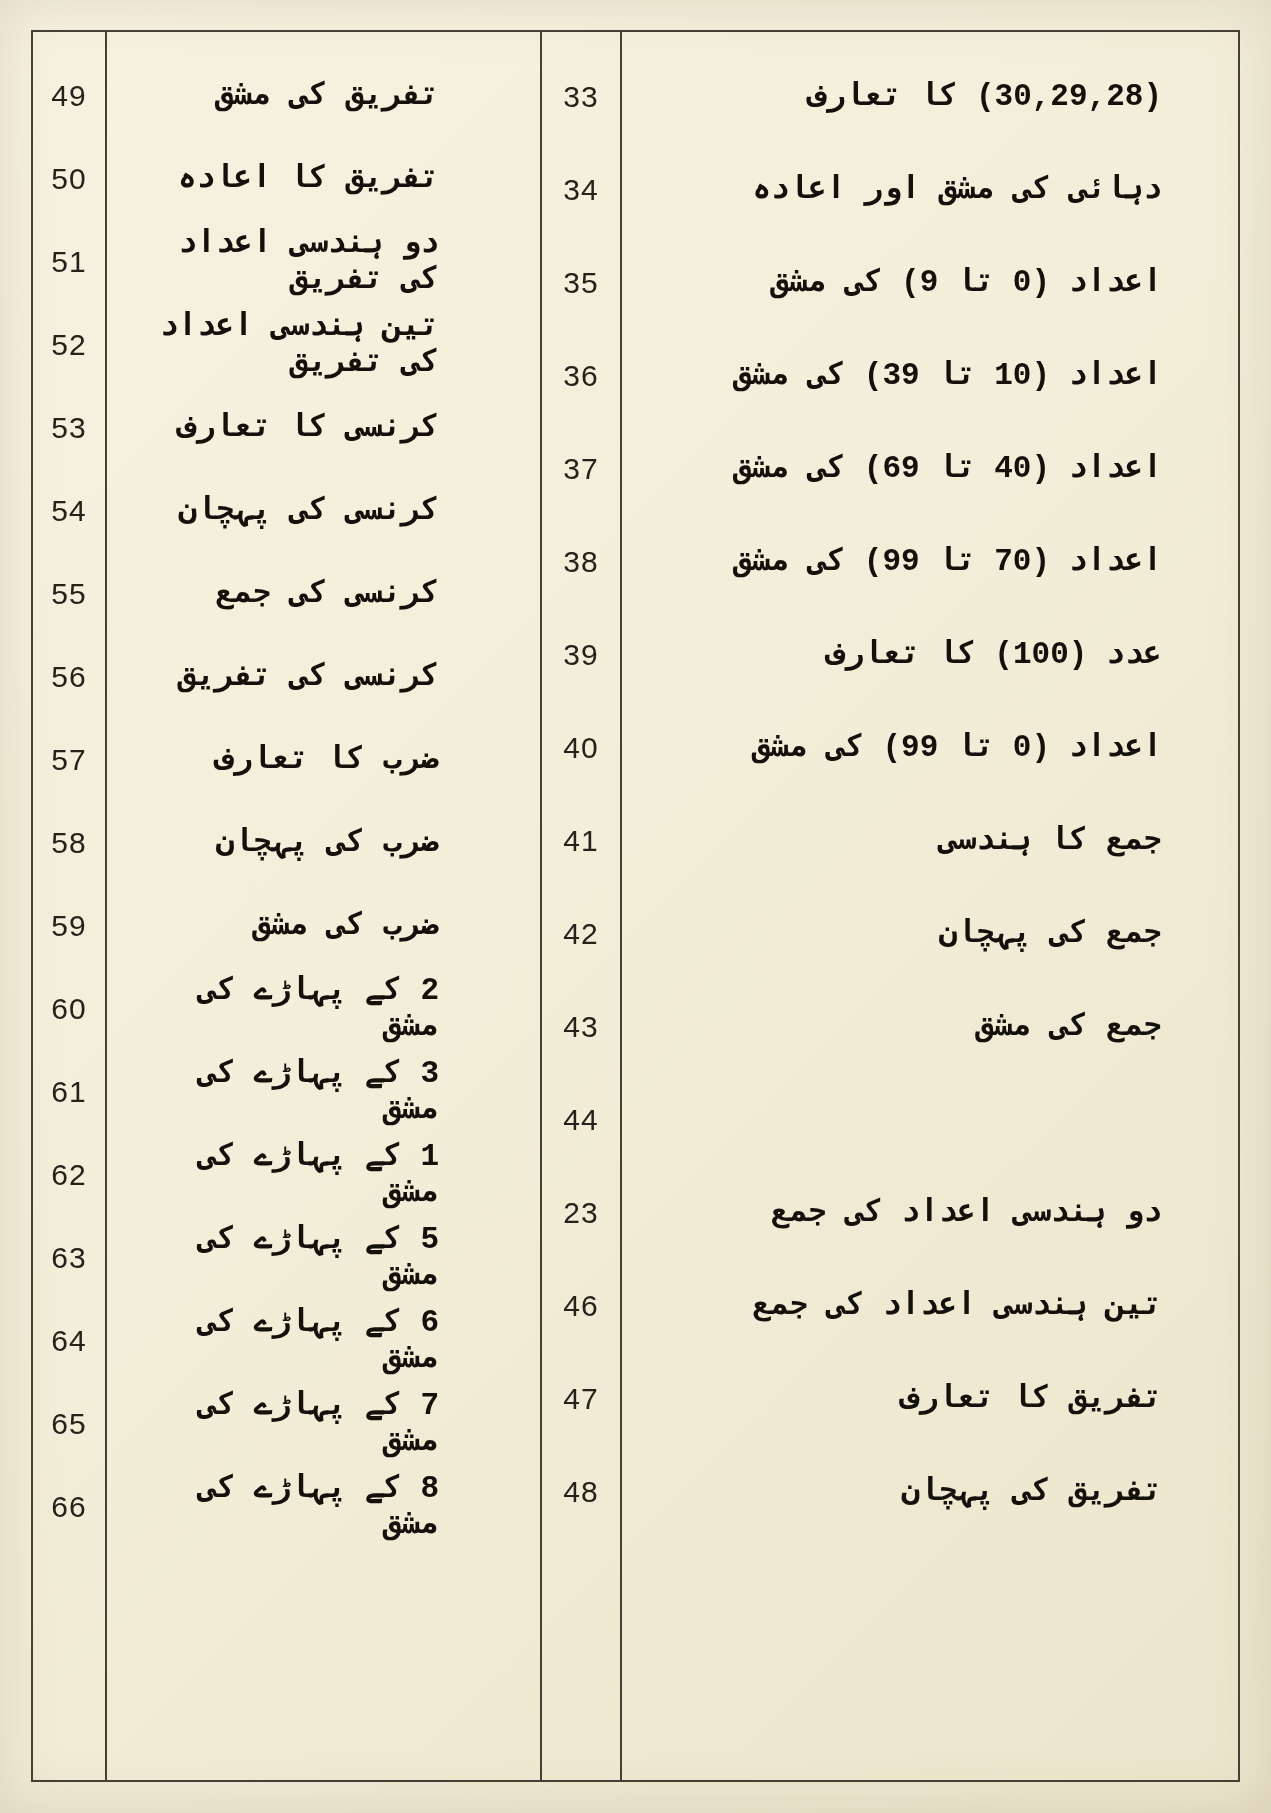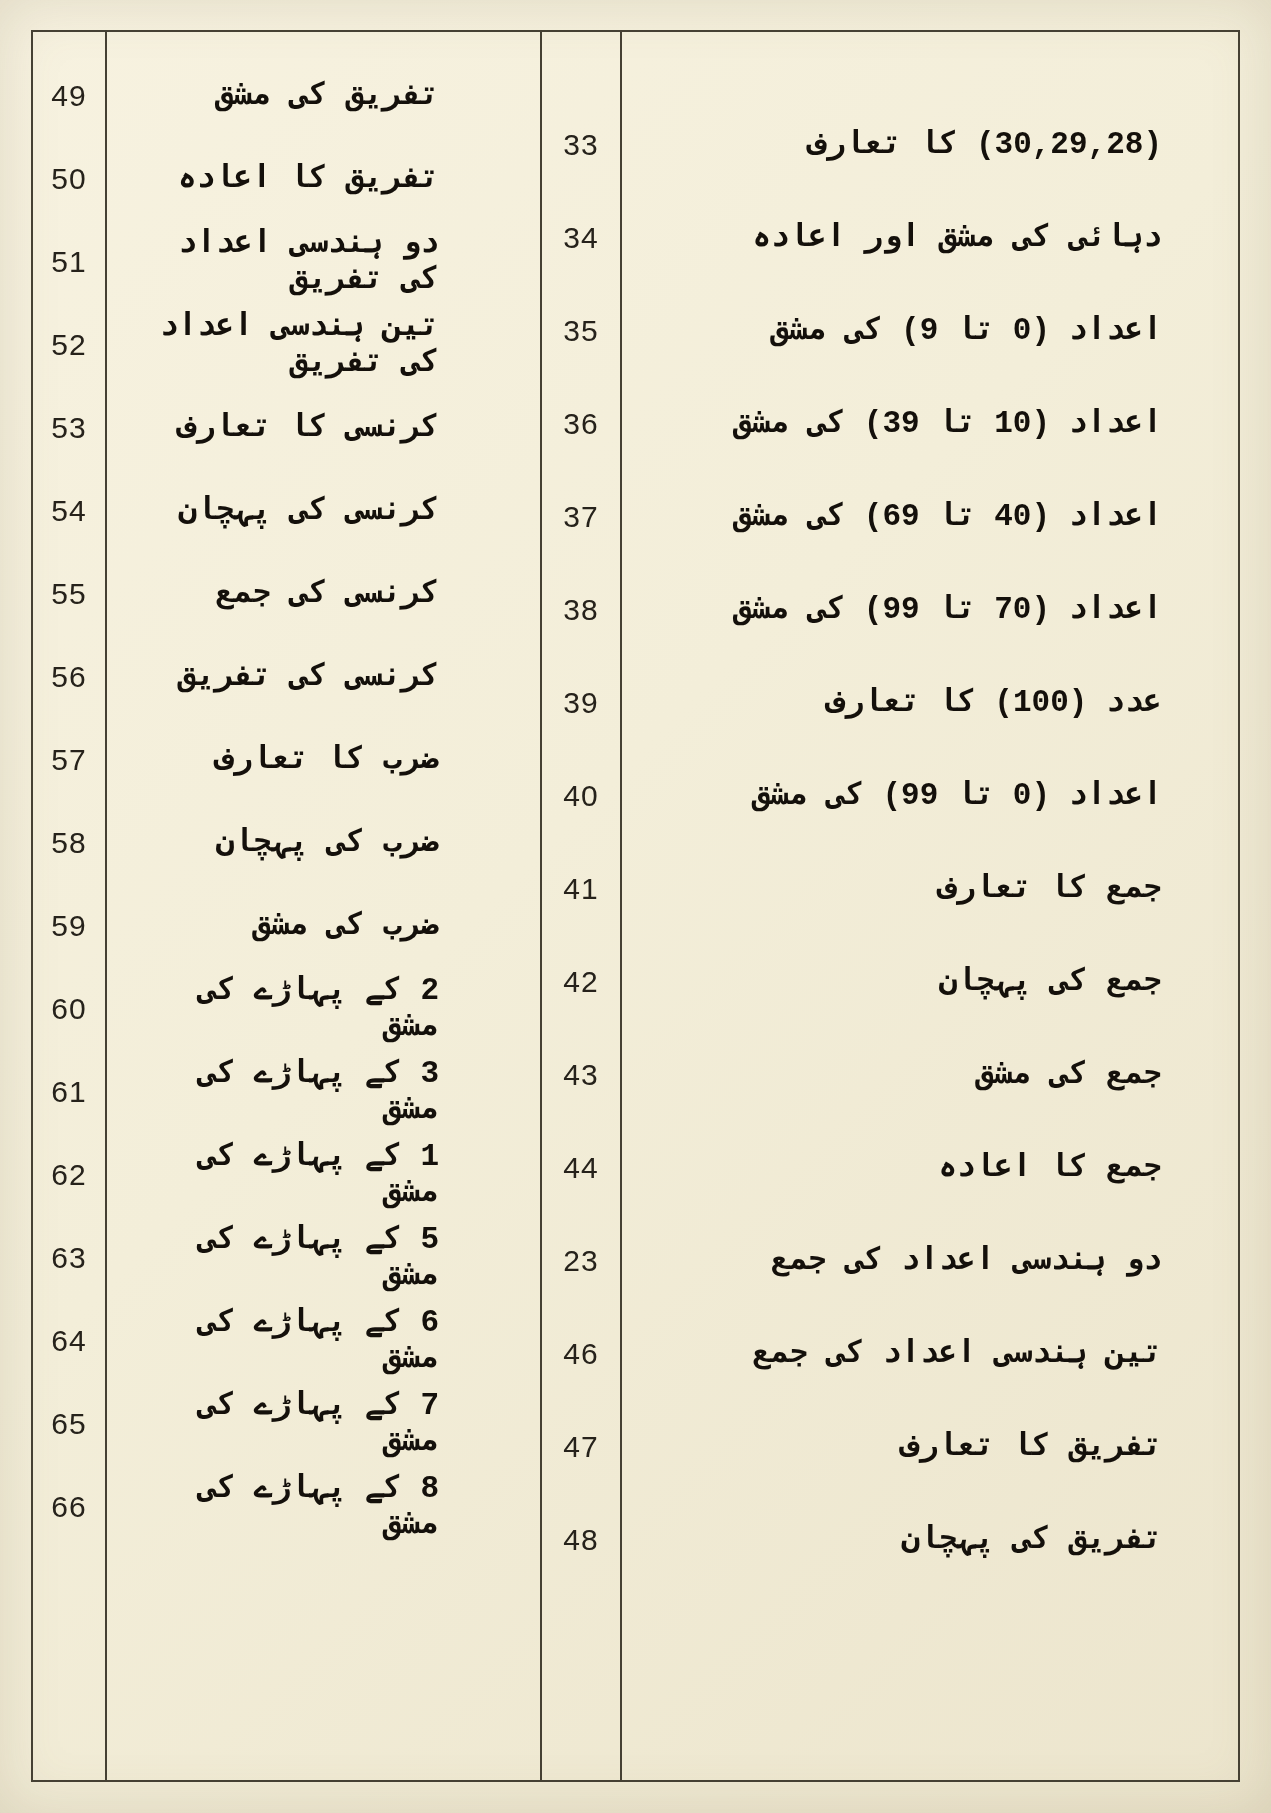--- a/index.html
+++ b/index.html
@@ -21,21 +21,21 @@
   .vline {
     position:absolute; top:0; bottom:0; width:2px;
     background:#454033;
   }
   .vline.l-num  { left:72px; }
   .vline.mid    { left:507px; }
   .vline.r-num  { left:587px; }
 
   .rows { position:absolute; top:0; bottom:0; }
   .left-rows  { left:0;  width:422px; padding-top:22px; }
-  .right-rows { left:509px; right:0;  padding-top:18px;margin-top:48px; }
+  .right-rows { left:509px; right:0;  padding-top:18px; }
 
   .row { display:flex; align-items:center; }
   .left-rows  .row { height:83px; }
   .right-rows .row { height:93px; }
 
   .num {
     flex:0 0 auto;
     text-align:center;
     font-family:"Liberation Sans","DejaVu Sans",sans-serif;
     font-size:30px;
@@ -198,36 +198,35 @@
           <span class="title">عدد (100) کا تعارف</span>
         </div>
 
         <div class="row">
           <span class="num">40</span>
           <span class="title">اعداد (0 تا 99) کی مشق</span>
         </div>
 
         <div class="row">
           <span class="num">41</span>
-          <span class="title">جمع کا تعارف</span>
+          <span class="title">جمع کا ہندسی</span>
         </div>
 
         <div class="row">
           <span class="num">42</span>
           <span class="title">جمع کی پہچان</span>
         </div>
 
         <div class="row">
           <span class="num">43</span>
           <span class="title">جمع کی مشق</span>
         </div>
 
         <div class="row">
           <span class="num">44</span>
-          <span class="title">جمع کا اعادہ</span>
         </div>
 
         <div class="row">
           <span class="num">23</span>
           <span class="title">دو ہندسی اعداد کی جمع</span>
         </div>
 
         <div class="row">
           <span class="num">46</span>
           <span class="title">تین ہندسی اعداد کی جمع</span>

